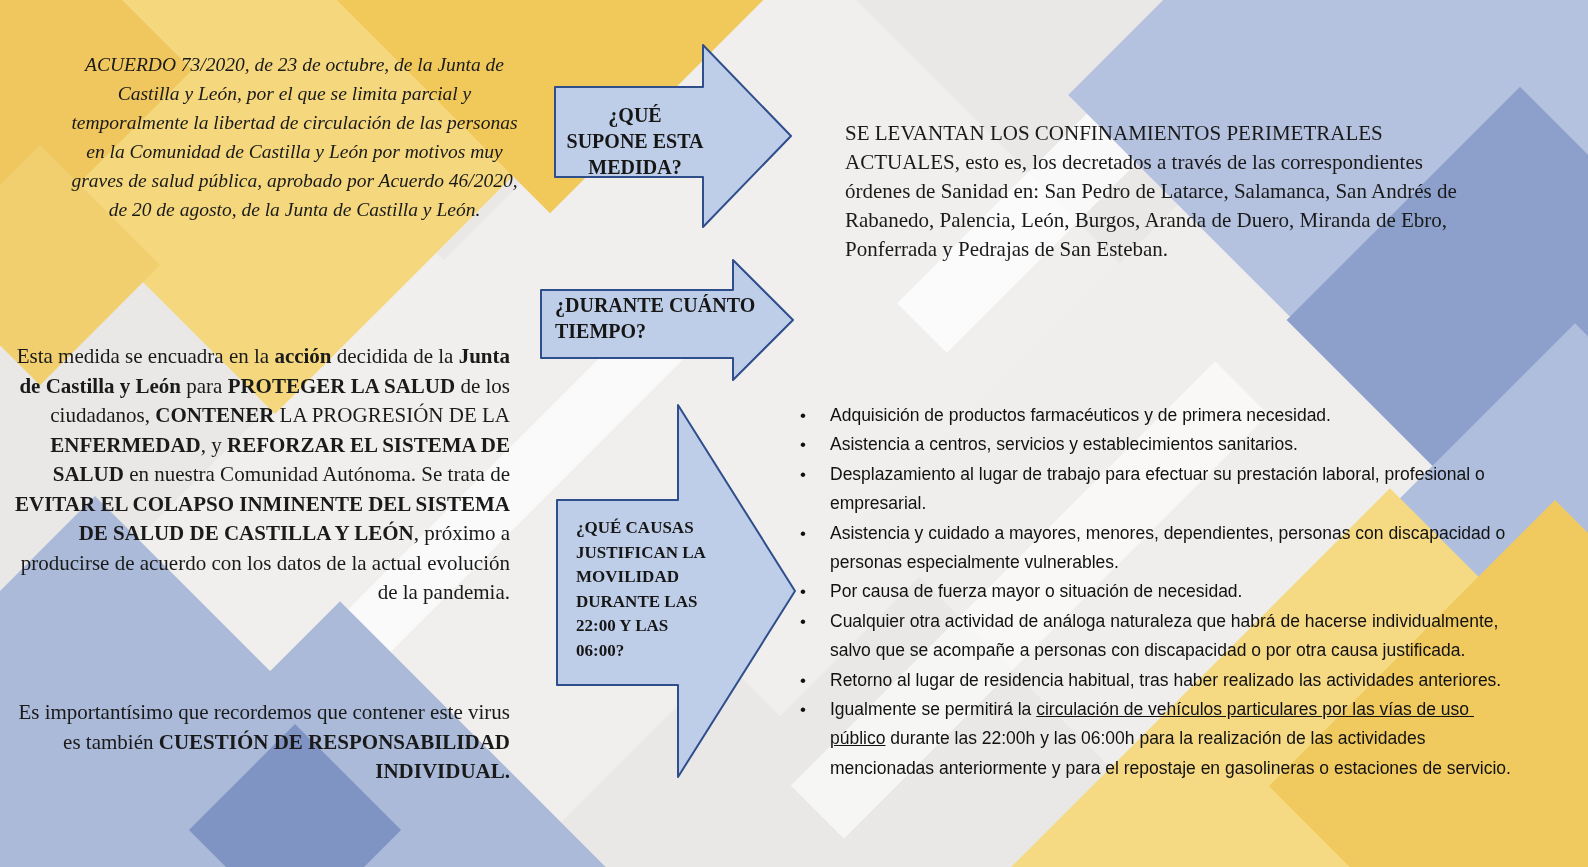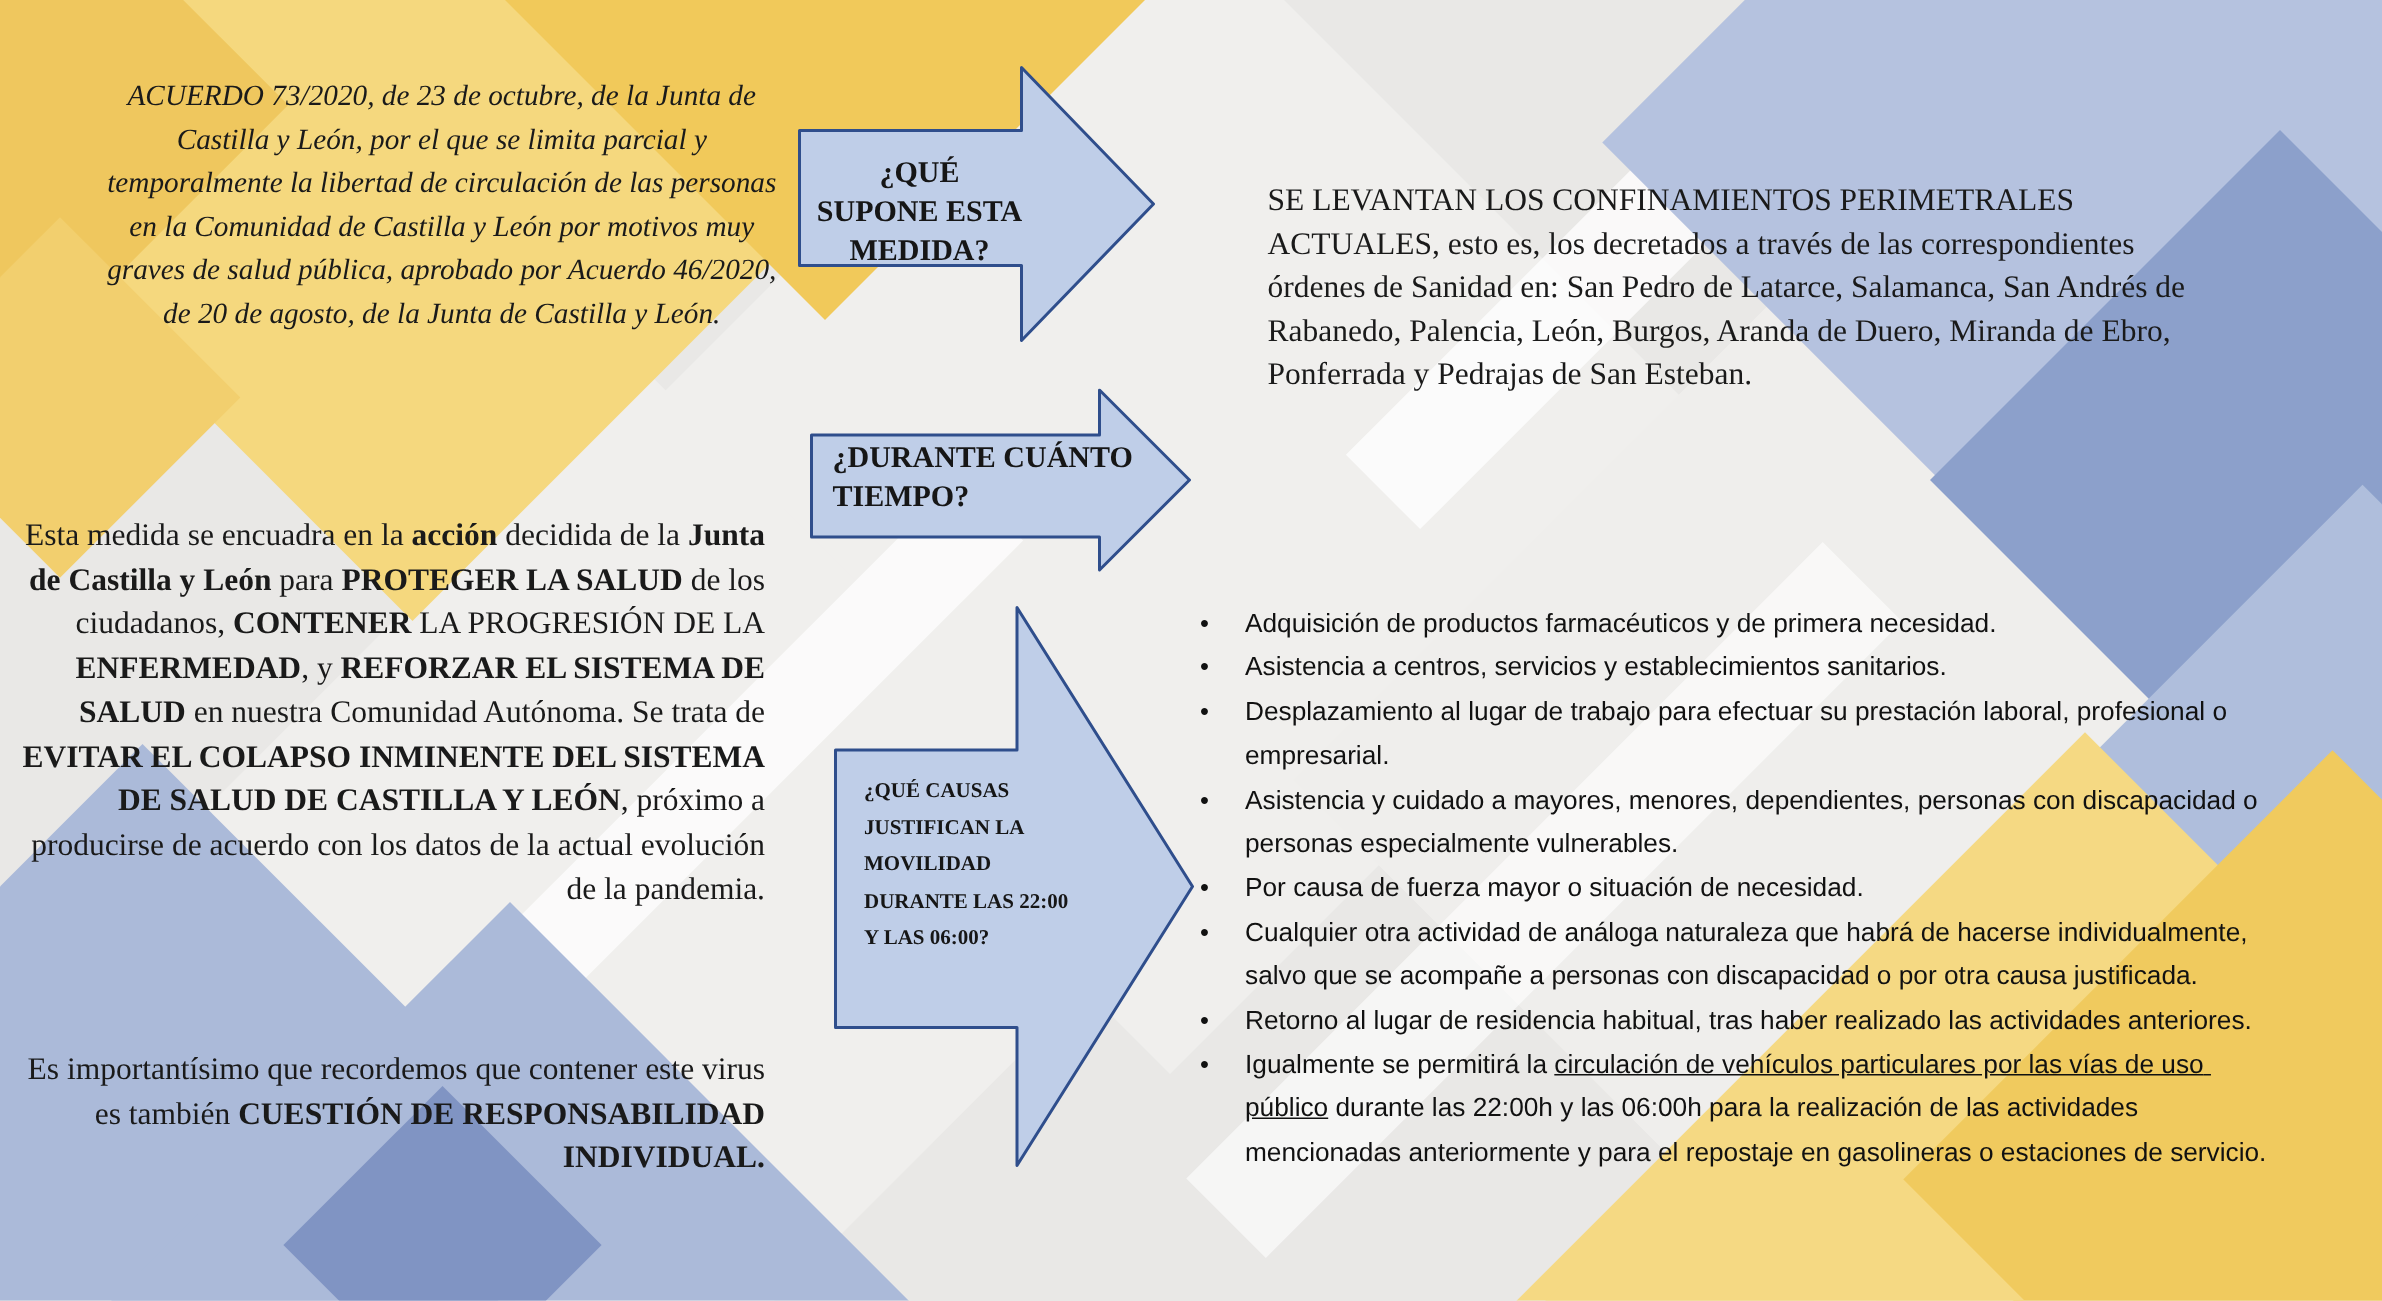--- a/index.html
+++ b/index.html
@@ -47,21 +47,21 @@
   .ansC{left:845px;top:296px;width:620px;font-size:21.5px;line-height:30px;}
   
   .arrow-wrap{position:absolute;}
   .arrow-wrap svg{display:block;}
   .arrow-label{
     position:absolute;font-weight:bold;color:#161616;
     font-size:20px;line-height:26px;
   }
   .al1{left:12px;top:58px;width:138px;text-align:center;}
   .al2{left:15px;top:33px;width:205px;text-align:left;}
-  .al3{left:20px;top:112px;width:140px;text-align:left;font-size:14px;line-height:24.5px;}
+  .al3{left:20px;top:112px;width:140px;text-align:left;font-size:17px;line-height:24.5px;}
   
   .bullets{
     left:800px;top:401px;width:726px;
     font-family:"Liberation Sans", sans-serif;
     font-size:17.5px;line-height:29.4px;color:#111;
   }
   .bullet-item{display:flex;align-items:flex-start;}
   .dot{flex:0 0 30px;width:30px;font-size:17px;}
   .btext{flex:1;}
   .btext span{white-space:pre-wrap;}
@@ -93,21 +93,21 @@
 <div class="decor diamond yl2" style="left:1120px;top:600px;width:540px;height:540px;"></div>
 <div class="decor diamond ym4" style="left:1350px;top:585px;width:410px;height:410px;"></div>
 <div class="decor diamond yl2" style="left:1075px;top:755px;width:230px;height:230px;"></div>
 
 <div class="content">
 
   <div class="abs intro">ACUERDO 73/2020, de 23 de octubre, de la Junta de Castilla y León, por el que se limita parcial y temporalmente la libertad de circulación de las personas en la Comunidad de Castilla y León por motivos muy graves de salud pública, aprobado por Acuerdo 46/2020, de 20 de agosto, de la Junta de Castilla y León.</div>
   <div class="abs para para1"><span>Esta medida se encuadra en la </span><span style="font-weight: bold;">acción</span><span> decidida de la </span><span style="font-weight: bold;">Junta de Castilla y León</span><span> para </span><span style="font-weight: bold;">PROTEGER LA SALUD</span><span> de los ciudadanos, </span><span style="font-weight: bold;">CONTENER</span><span> LA PROGRESIÓN DE LA </span><span style="font-weight: bold;">ENFERMEDAD</span><span>, y </span><span style="font-weight: bold;">REFORZAR EL SISTEMA DE SALUD</span><span> en nuestra Comunidad Autónoma. Se trata de </span><span style="font-weight: bold;">EVITAR EL COLAPSO INMINENTE DEL SISTEMA DE SALUD DE CASTILLA Y LEÓN</span><span>, próximo a producirse de acuerdo con los datos de la actual evolución de la pandemia.</span></div>
   <div class="abs para para2"><span>Es importantísimo que recordemos que contener este virus es también </span><span style="font-weight: bold;">CUESTIÓN DE RESPONSABILIDAD INDIVIDUAL.</span></div>
 
-  <div class="arrow-wrap" style="left:532px;top:44px;width:240px;height:185px;">
+  <div class="arrow-wrap" style="left:554px;top:44px;width:240px;height:185px;">
     <svg width="240" height="185" viewBox="0 0 240 185">
       <polygon points="1,43 149,43 149,1 237,92 149,183 149,133 1,133" fill="#BFCEE8" stroke="#2F4E8C" stroke-width="2" stroke-linejoin="round"></polygon>
     </svg>
     <div class="arrow-label al1">¿QUÉ SUPONE ESTA MEDIDA?</div>
   </div>
 
   <div class="arrow-wrap" style="left:540px;top:259px;width:258px;height:126px;">
     <svg width="258" height="126" viewBox="0 0 258 126">
       <polygon points="1,31 193,31 193,1 253,61 193,121 193,99 1,99" fill="#BFCEE8" stroke="#2F4E8C" stroke-width="2" stroke-linejoin="round"></polygon>
     </svg>

